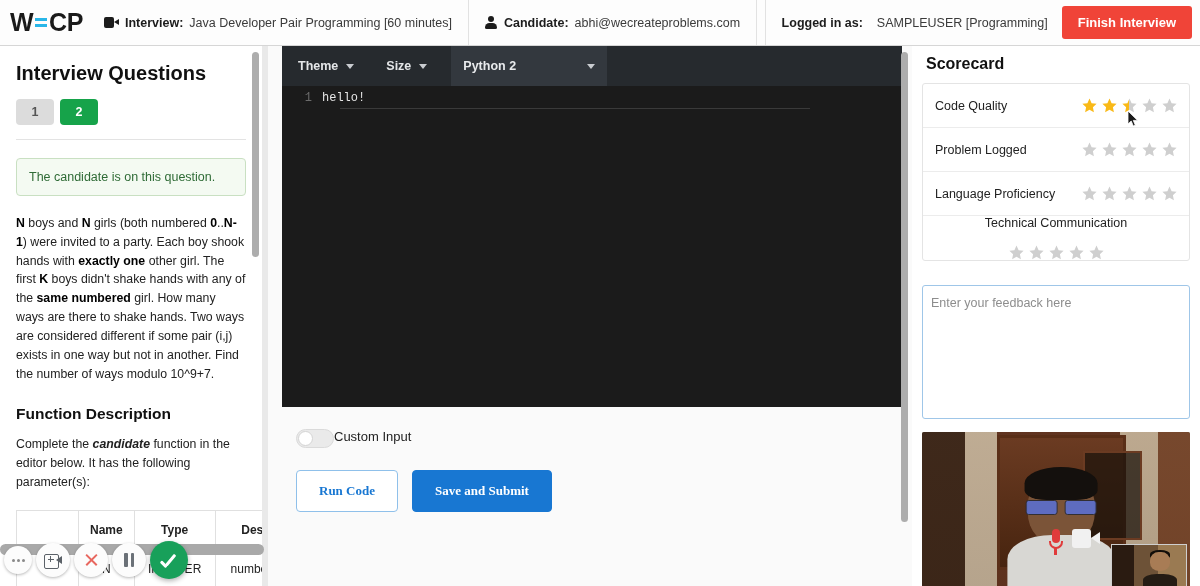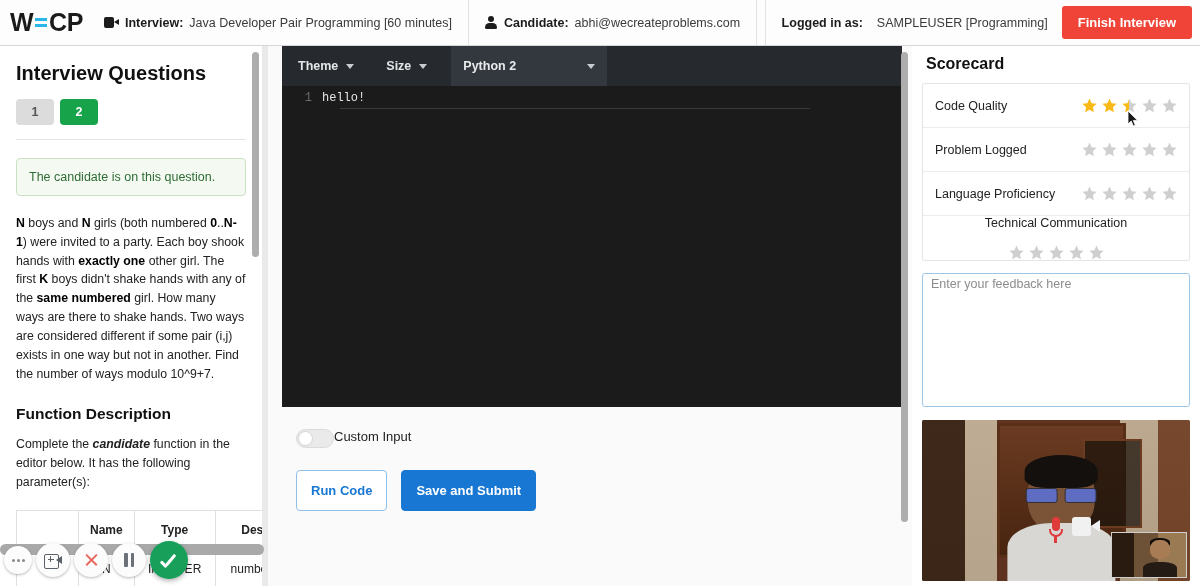--- a/index.html
+++ b/index.html
@@ -125,21 +125,21 @@
   .toggle {
     width: 38px; height: 19px; border-radius: 19px; background: #eaeaea;
     border: 1px solid #dadada; position: relative; cursor: pointer; flex: none;
   }
   .toggle .knob { position: absolute; left: 1px; top: 1px; width: 15px; height: 15px;
                   border-radius: 50%; background: #fff; border: 1px solid #d4d4d4; }
   .toggle-label { font-size: 13px; color: #222; }
   .btn-row { display: flex; gap: 14px; padding: 22px 0 0 14px; }
   .btn {
     border-radius: 4px; font-size: 13px; font-weight: bold; cursor: pointer;
-    padding: 12px 14px; font-family: Liberation Sans, sans-serif;
+    padding: 12px 22px; font-family: Liberation Serif, serif;
   }
   .btn-outline { background: #fff; color: #1877d2; border: 1px solid #8fc0ea; }
   .btn-primary { background: #1877d2; color: #fff; border: 1px solid #1877d2; }
   .center-scroll {
     position: absolute; right: 4px; top: 6px; width: 7px; height: 500px;
   }
   .center-scroll i {
     display: block; position: absolute; top: 0; width: 7px; height: 470px;
     background: #adadad; border-radius: 4px;
   }
@@ -155,22 +155,22 @@
     display: flex; align-items: center; justify-content: space-between;
     height: 44px; padding: 0 12px 0 12px; border-bottom: 1px solid #ececec;
   }
   .sc-row:last-child { border-bottom: none; flex-direction: column; }
   .sc-name { font-size: 12.5px; color: #222; }
   .stars { display: flex; gap: 5px; position: relative; }
   .star { width: 15px; height: 15px; position: relative; display: block; }
   .star svg { display: block; width: 15px; height: 15px; }
   .cursor-arrow { position: absolute; left: 46px; top: 13px; width: 11px; height: 16px; }
   .feedback {
-    margin-top: 12px; width: 100%; height: 134px; border: 1px solid #9fc6e8;
-    border-radius: 3px; resize: none; padding: 3px 8px; font-size: 12.5px;
+    margin-top: 24px; width: 100%; height: 134px; border: 1px solid #9fc6e8;
+    border-radius: 3px; resize: none; padding: 10px 8px; font-size: 12.5px;
     color: #888; font-family: "Liberation Sans", sans-serif; outline: none;
     background: #fff;
   }
   .feedback::placeholder { color: #8d8d8d; }
   .video {
     margin-top: 9px; width: 100%; height: 161px; position: relative;
     overflow: hidden; border-radius: 2px;
     background: linear-gradient(180deg,#6d5b4b 0%, #4a3a2c 55%, #2e241b 100%);
   }
   .v-wall { position: absolute; left: 0; top: 0; width: 100%; height: 100%;

